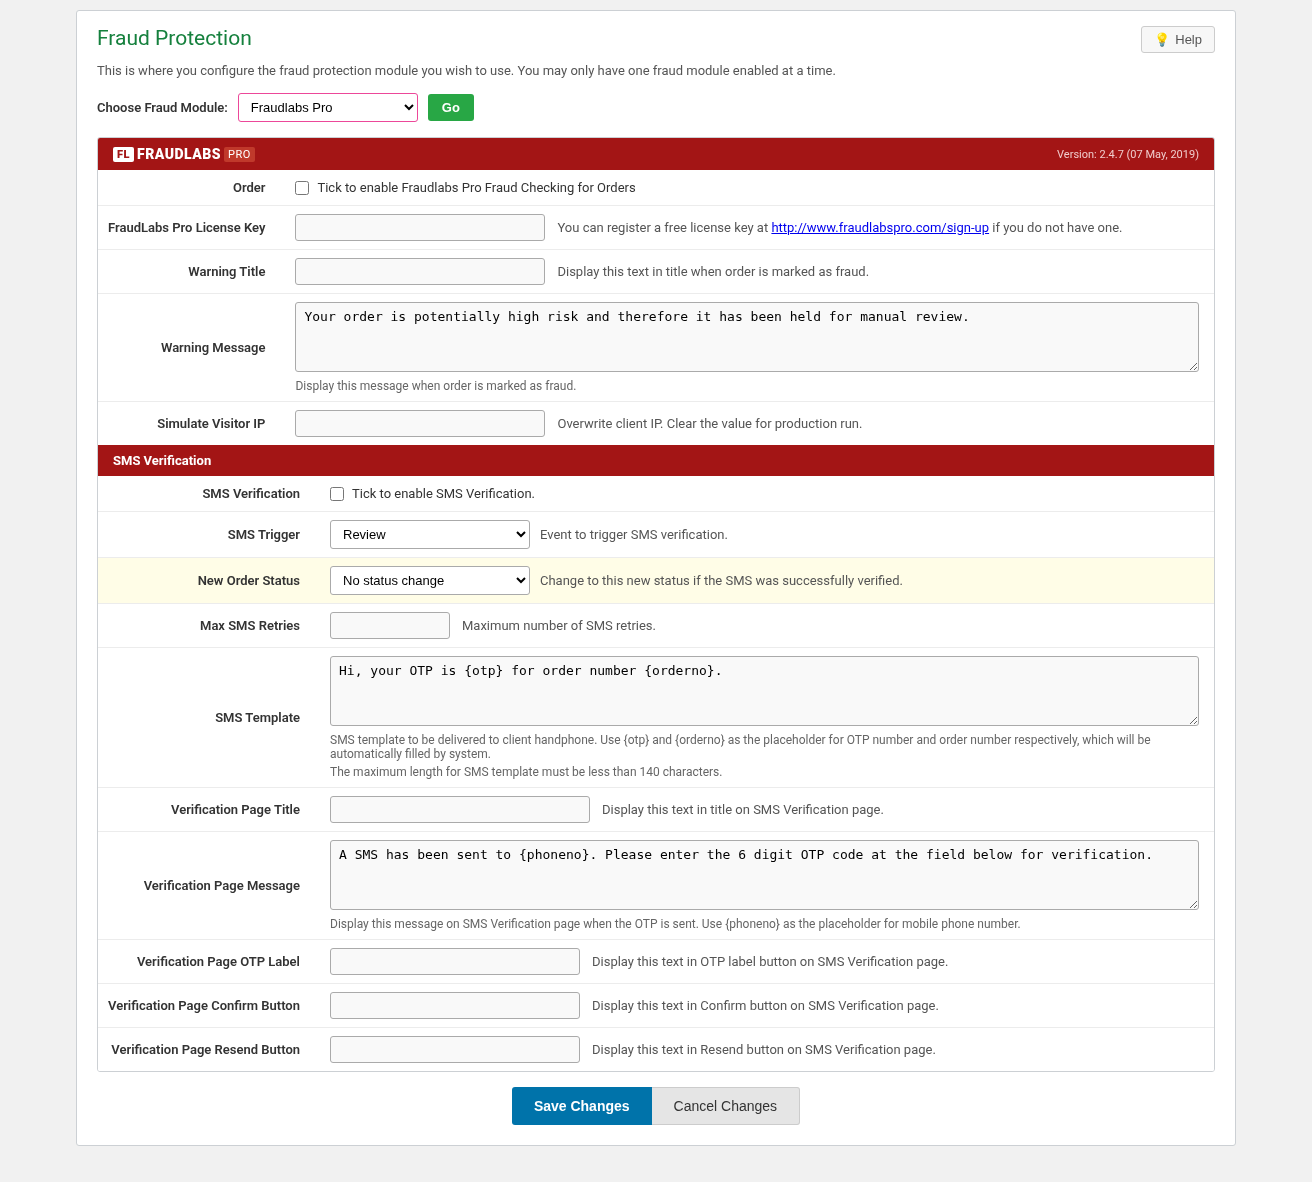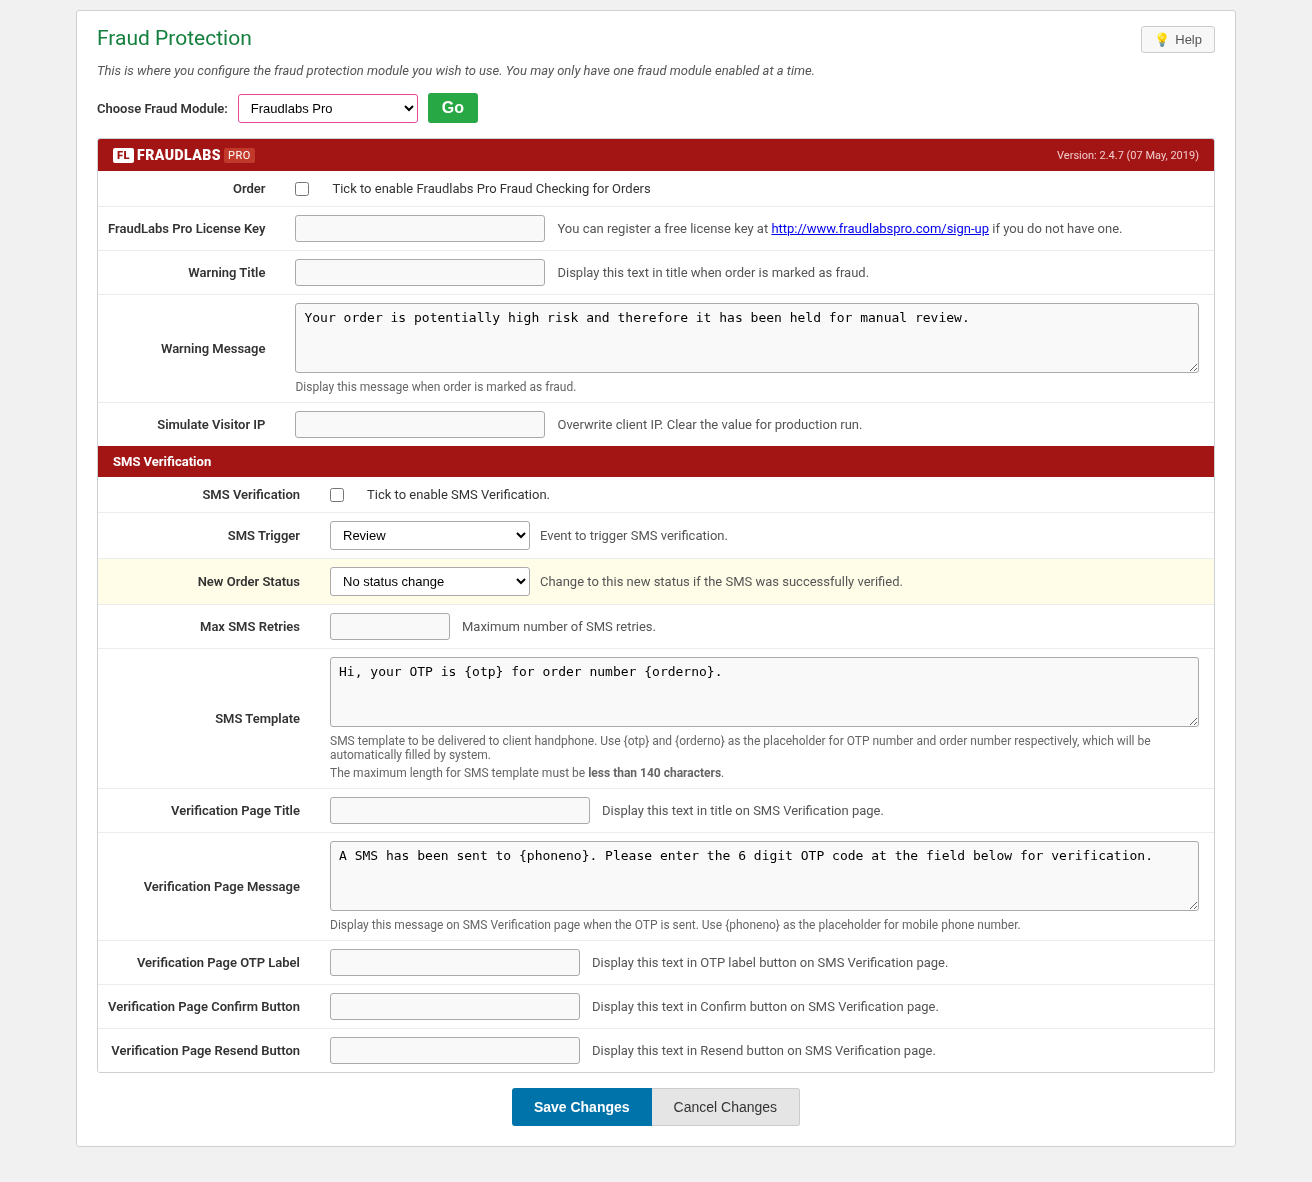--- a/index.html
+++ b/index.html
@@ -37,21 +37,20 @@
       font-size: 13px;
       color: #555;
       display: flex;
       align-items: center;
       gap: 5px;
     }
     .page-description {
       font-size: 13px;
       color: #555;
       margin-bottom: 15px;
-      font-style: italic;
     }
     .choose-module-row {
       display: flex;
       align-items: center;
       gap: 10px;
       margin-bottom: 15px;
     }
     .choose-module-label { font-weight: 600; font-size: 13px; }
     .choose-module-select {
       padding: 5px 8px;
@@ -61,21 +60,21 @@
       min-width: 180px;
       background: #fff;
       cursor: pointer;
     }
     .go-button {
       background: #28a745;
       color: #fff;
       border: none;
       border-radius: 3px;
       padding: 6px 14px;
-      font-size: 16px;
+      font-size: 13px;
       cursor: pointer;
       font-weight: 600;
     }
     .main-table-wrapper {
       border: 1px solid #ccd0d4;
       border-radius: 3px;
       overflow: hidden;
     }
     .section-header {
       background: #a31515;
@@ -149,35 +148,35 @@
     }
     .control-row {
       display: flex;
       align-items: center;
       gap: 12px;
       flex-wrap: wrap;
     }
     .checkbox-label {
       display: flex;
       align-items: center;
-      gap: 23px;
+      gap: 8px;
       cursor: pointer;
       font-size: 13px;
     }
     .checkbox-label input[type="checkbox"] {
       width: 14px;
       height: 14px;
       cursor: pointer;
     }
     .inline-desc {
       color: #555;
       font-size: 13px;
     }
     .sms-trigger-row { display: flex; align-items: center; gap: 10px; }
-    .bold { font-weight: 700; }
+    .bold { font-weight: 400; }
     .section-sub-header {
       background: #a31515;
       color: #fff;
       padding: 8px 15px;
     }
     .section-sub-header-title {
       font-size: 13px;
       font-weight: 700;
     }
     .footer-actions {

